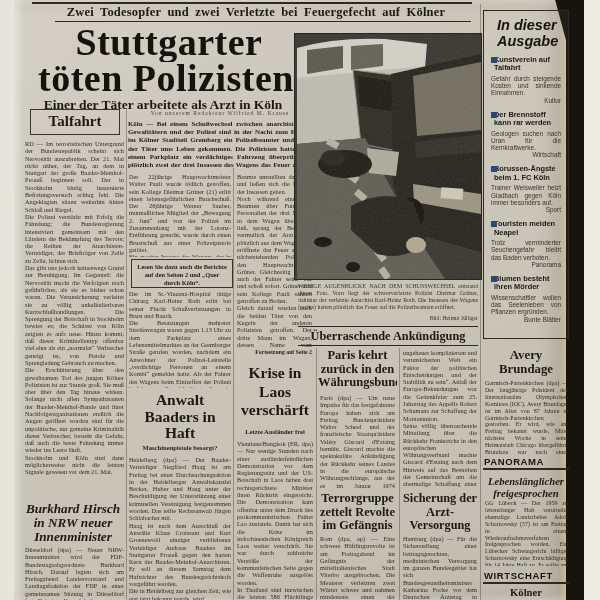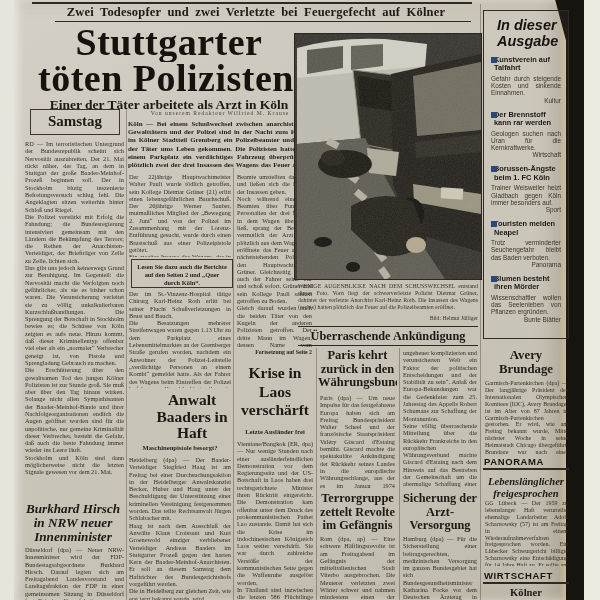--- a/index.html
+++ b/index.html
@@ -66,21 +66,21 @@
   <div class="hrule" style="left:55px;top:21px;width:416px;"></div>
   <div class="vrule" style="left:126px;top:108px;height:492px;"></div>
   <div class="vrule" style="left:233px;top:168px;height:432px;"></div>
   <div class="vrule" style="left:316px;top:348px;height:252px;"></div>
   <div class="vrule" style="left:399px;top:348px;height:252px;"></div>
   <div class="vrule" style="left:480px;top:4px;height:596px;"></div>
 
   <div class="t kicker" style="left:40px;top:5px;width:432px;height:16px;">Zwei Todesopfer und zwei Verletzte bei Feuergefecht auf Kölner Parkplatz</div>
   <div class="t headline" style="left:28px;top:24px;width:282px;height:38px;">Stuttgarter</div>
   <div class="t headline" style="left:16px;top:60px;width:300px;height:38px;">töten Polizisten</div>
-  <div class="t subhead" style="left:38px;top:97px;width:262px;height:15px;">Einer der Täter arbeitete als Arzt in Köln</div>
+  <div class="t subhead" style="left:32px;top:97px;width:262px;height:15px;">Einer der Täter arbeitete als Arzt in Köln</div>
   <div class="t byline" style="left:128px;top:110px;width:184px;height:8px;">Von unserem Redakteur Wilfried M. Krause</div>
 
   <div class="t lead" style="left:128px;top:120px;width:184px;height:50px;">Köln — Bei einem Schußwechsel zwischen anarchistischen Gewalttätern und der Polizei sind in der Nacht zum Freitag im Kölner Stadtteil Gremberg ein Polizeibeamter und einer der Täter ums Leben gekommen. Die Polizisten hatten auf einem Parkplatz ein verdächtiges Fahrzeug überprüft, als plötzlich zwei der drei Insassen des Wagens das Feuer auf sie eröffneten.</div>
   <div class="t jbody" style="left:129px;top:173px;width:102px;height:84px;">Der 22jährige Hauptwachtmeister Walter Pauli wurde tödlich getroffen, sein Kollege Dietmar Grüner (21) erlitt einen lebensgefährlichen Bauchschuß. Der 26jährige Werner Sauber, mutmaßliches Mitglied der „Bewegung 2. Juni“ und von der Polizei im Zusammenhang mit der Lorenz-Entführung gesucht, wurde durch einen Brustschuß aus einer Polizeipistole getötet.
 Ein zweiter Insasse des Wagens, der in Köln-Nippes seit etwa einem Jahr an privaten</div>
   <div class="t readbox" style="left:131px;top:259px;width:92px;height:21px;">Lesen Sie dazu auch die Berichte auf den Seiten 2 und „Quer durch Köln“.</div>
   <div class="t jbody" style="left:129px;top:290px;width:102px;height:98px;">Der im St.-Vinzenz-Hospital tätige Chirurg Karl-Heinz Roth erlitt bei seiner Flucht Schußverletzungen in Brust und Bauch.
 Die Besatzungen mehrerer Streifenwagen waren gegen 1.13 Uhr zu dem Parkplatz eines Lebensmittelmarktes an der Gremberger Straße gerufen worden, nachdem ein Anwohner der Polizei-Leitstelle „verdächtige Personen an einem Kombi“ gemeldet hatte. Als der Fahrer des Wagens beim Eintreffen der Polizei losfahren wollte, blockierte ihm ein Streifenwagen den Weg. Mehrere</div>
   <div class="t jbody" style="left:237px;top:173px;width:75px;height:174px;">Beamte umstellten das Auto und ließen sich die Papiere der Insassen geben.
 Noch während einer der Beamten über Funk die Personalien der drei Männer in dem Wagen überprüfen ließ, sprang der Beifahrer, vermutlich der Arzt Roth, plötzlich aus dem Wagen und eröffnete das Feuer auf den nächststehenden Polizisten, den Hauptwachtmeister Grüner. Gleichzeitig öffnete auch der Fahrer seine Tür und schoß sofort. Grüner und sein Kollege Pauli sanken getroffen zu Boden.
@@ -143,33 +143,33 @@
 Scheel drängte die Europäer zur Eile. Er drängte die europäischen Staaten, „ihre Energien, ihre Leistungen und ihr kreatives Potential zu bündeln und zu vereinigen, um in einer</div>
   <div class="t jbody" style="left:403px;top:349px;width:74px;height:138px;">ungeheuer komplizierten und verunsicherten Welt ein Faktor der politischen Entscheidungen und der Stabilität zu sein“. Anlaß der Europa-Bekundungen war die Gedenkfeier zum 25. Jahrestag des Appells Robert Schumans zur Schaffung der Montanunion.
 Seine völlig überraschende Mitteilung über die Rückkehr Frankreichs in den europäischen Währungsverbund machte Giscard d'Estaing nach dem Hinweis auf das Bestreben der Gemeinschaft um die abermalige Schaffung einer Wirtschafts- und Währungsunion. Er begründete den Entschluß mit der verbesserten französischen Außenhandelssituation. Frankreichs Austritt aus dem europäischen Währungsverband hatte 1974 großes Aufsehen erregt.</div>
 
   <div class="t midhl" style="left:318px;top:492px;width:79px;height:41px;font-size:12.3px;line-height:13.5px;">Terrorgruppe zettelt Revolte im Gefängnis an</div>
   <div class="t jbody" style="left:320px;top:535px;width:75px;height:65px;">Rom (dpa, ap) — Eine schwere Häftlingsrevolte ist am Freitagabend im Gefängnis der mittelitalienischen Stadt Viterbo ausgebrochen. Die Meuterer verletzten zwei Wärter schwer und nahmen mindestens einen der Aufseher als Geisel. Die Behörden vermuten einen Zusammenhang mit den „Bewaffneten proletarischen Garden“. Einem Aufseher</div>
 
   <div class="t midhl" style="left:401px;top:492px;width:78px;height:41px;font-size:12.3px;line-height:13.5px;">Sicherung der Arzt-Versorgung gefordert</div>
   <div class="t jbody" style="left:403px;top:535px;width:74px;height:65px;">Hamburg (dpa) — Für die Sicherstellung einer beitragsgerechten, medizinischen Versorgung im ganzen Bundesgebiet hat sich Bundesgesundheitsminister Katharina Focke vor dem Deutschen Ärztetag in Hamburg ausgesprochen. Frau Focke erklärte am Freitag, die Bundesregierung halte es für notwendig, daß „natürliche gesetzliche Vorkehrungen getroffen werden“</div>
 
-  <div class="t midhl" style="left:143px;top:392px;width:98px;height:50px;font-size:15.5px;line-height:16.5px;">Anwalt Baaders in Haft</div>
+  <div class="t midhl" style="left:131px;top:392px;width:98px;height:50px;font-size:15.5px;line-height:16.5px;">Anwalt Baaders in Haft</div>
   <div class="t subhl" style="left:131px;top:444px;width:98px;height:9px;">Maschinenpistole besorgt?</div>
   <div class="t jbody" style="left:129px;top:456px;width:102px;height:144px;">Heidelberg (dpa) — Der Baader-Verteidiger Siegfried Haag ist am Freitag bei einer Durchsuchungsaktion in der Heidelberger Anwaltskanzlei Becker, Huber und Haag unter der Beschuldigung der Unterstützung einer kriminellen Vereinigung festgenommen worden. Das teilte Rechtsanwalt Jürgen Schlabacher mit.
 Haag ist nach dem Ausschluß der Anwälte Klaus Croissant und Kurt Groenewold einziger verbliebener Verteidiger Andreas Baaders im Stuttgarter Prozeß gegen den harten Kern der Baader-Meinhof-Anarchisten. Er soll an diesem Samstag dem Haftrichter des Bundesgerichtshofs vorgeführt werden.
 Die in Heidelberg zur gleichen Zeit, wie erst jetzt bekannt wurde, wird</div>
 
   <div class="t midhl" style="left:235px;top:364px;width:80px;height:56px;font-size:15.5px;line-height:18.5px;text-align:center;">Krise in Laos verschärft</div>
   <div class="t subhl" style="left:235px;top:428px;width:80px;height:9px;">Letzte Ausländer frei</div>
   <div class="t jbody" style="left:237px;top:440px;width:76px;height:160px;">Vientiane/Bangkok (ER, dpa) — Nur wenige Stunden nach einer ausländerfeindlichen Demonstration vor dem Regierungssitz und der US-Botschaft in Laos haben drei rechtsgerichtete Minister ihren Rücktritt eingereicht. Die Demonstration kam offenbar unter dem Druck des prokommunistischen Pathet Lao zustande. Damit hat sich die Krise im indochinesischen Königreich Laos weiter verschärft. Sie war durch zahlreiche Verstöße der kommunistischen Seite gegen die Waffenruhe ausgelöst worden.
 In Thailand sind inzwischen die letzten 586 Flüchtlinge aus der französischen Botschaft in Pnom Penh eingetroffen. Über die Vorfälle beim Einmarsch der Roten Khmer wird</div>
 
   <div class="sigbox">
-    <div class="sigtitle">Samstag</div>
+    <div class="sigtitle">Talfahrt</div>
   </div>
   <div class="t jbody" style="left:25px;top:140px;width:99px;height:358px;">RD — Im terroristischen Untergrund der Bundesrepublik scheint sich Nervosität auszubreiten. Der 21. Mai rückt näher, der Tag, an dem in Stuttgart der große Baader-Meinhof-Prozeß beginnen soll. Der in Stockholm blutig inszenierte Befreiungsversuch schlug fehl. Die Angeklagten sitzen weiterhin hinter Schloß und Riegel.
 Die Polizei verstärkt mit Erfolg die Fahndung; die Bundesregierung intensiviert gemeinsam mit den Ländern die Bekämpfung des Terrors; die Reihen der Anarchisten-Verteidiger, der Briefträger von Zelle zu Zelle, lichten sich.
 Das gibt uns jedoch keineswegs Grund zur Beruhigung. Im Gegenteil: die Nervosität macht die Verfolgten noch gefährlicher, als sie es bisher schon waren. Die Verunsicherung verleitet sie zu völlig unkalkulierbaren Kurzschlußhandlungen. Die Sprengung der Botschaft in Stockholm bewies es; die Schüsse von Köln zeigten es aufs neue. Hinzu kommt, daß dieser Kriminellentyp offenbar viel eher als ein „normaler“ Verbrecher geneigt ist, von Pistole und Sprengladung Gebrauch zu machen.
 Die Erschütterung über den gewaltsamen Tod des jungen Kölner Polizisten ist zur Stunde groß. Sie muß aber über den Tag hinaus wirken. Solange nicht allen Sympathisanten der Baader-Meinhof-Bande und ihrer Nachfolgeorganisationen endlich die Augen geöffnet worden sind für die unpolitische, nur gemeine Kriminalität dieser Verbrecher, besteht die Gefahr, daß auch die beste Fahndung immer wieder ins Leere läuft.
 Stockholm und Köln sind dann möglicherweise nicht die letzten Signale gewesen vor dem 21. Mai.</div>
   <div class="t midhl" style="left:20px;top:502px;width:106px;height:42px;font-size:13.2px;line-height:14px;font-style:italic;">Burkhard Hirsch in NRW neuer Innenminister</div>
   <div class="t jbody" style="left:25px;top:546px;width:99px;height:54px;">Düsseldorf (dpa) — Neuer NRW-Innenminister wird der FDP-Bundestagsabgeordnete Burkhard Hirsch. Darauf legten sich am Freitagabend Landesvorstand und Landtagsfraktion der FDP in einer gemeinsamen Sitzung in Düsseldorf fest. Bei einer Kampfabstimmung war der stellvertretende Landeschef</div>
 
   <div class="sidebox">

